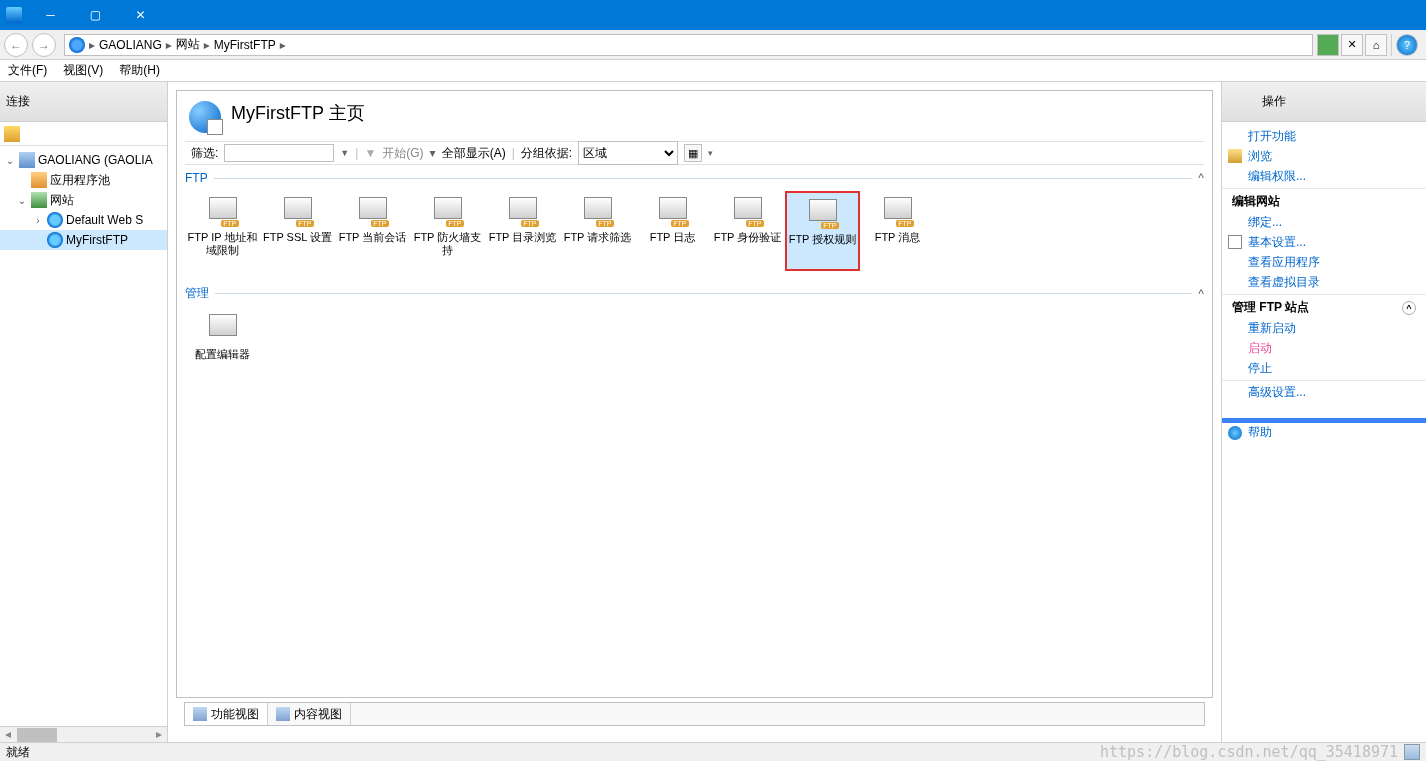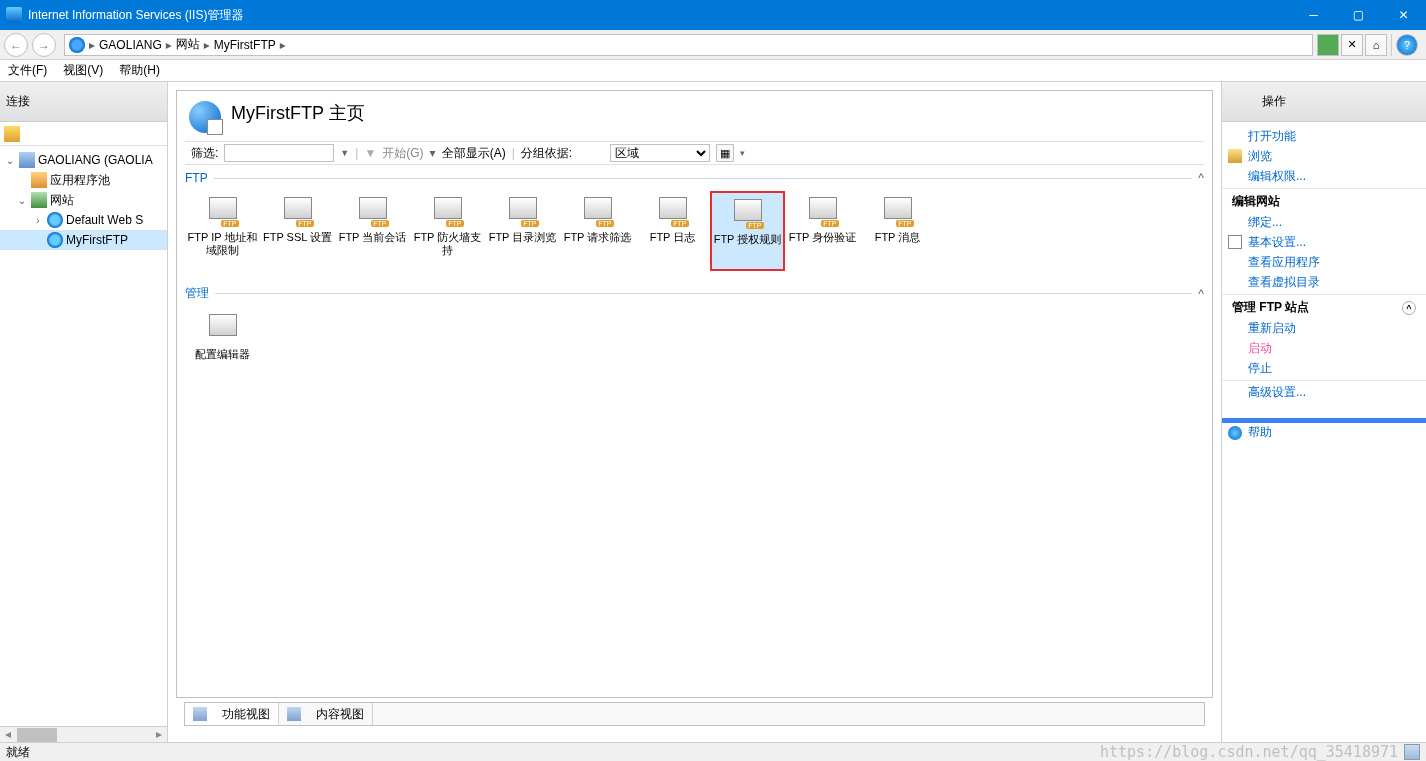--- a/index.html
+++ b/index.html
@@ -35,36 +35,36 @@
 .left-scroll .sb { flex:1; }
 .left-scroll .thumb { height:14px; width:40px; background:#c0c0c0; margin:1px; }
 .center { flex:1; display:flex; flex-direction:column; padding:8px; background:#fff; }
 .center-box { flex:1; border:1px solid #c0c0c0; display:flex; flex-direction:column; }
 .center-title { display:flex; align-items:flex-start; padding:10px 12px 8px; gap:10px; }
 .ct-icon { width:32px; height:32px; background:radial-gradient(circle at 30% 30%,#8cf,#06c); border-radius:50%; position:relative; }
 .ct-icon::after { content:""; position:absolute; right:-2px; bottom:-2px; width:14px; height:14px; background:#fff; border:1px solid #888; }
 .ct-text { font-size:18px; }
 .filter-bar { height:24px; border-top:1px solid #e0e0e0; border-bottom:1px solid #e0e0e0; display:flex; align-items:center; padding:0 6px; gap:6px; margin:0 8px; }
 .fb-input { width:110px; height:18px; border:1px solid #c0c0c0; }
-.fb-dd { width:100px; height:18px; border:1px solid #c0c0c0; background:#fff;margin-left:32px; }
+.fb-dd { width:100px; height:24px; border:1px solid #c0c0c0; background:#fff; }
 .fb-sep { color:#c0c0c0; }
 .fb-label { color:#888; }
 .group-row { margin:6px 8px 2px; display:flex; align-items:center; }
 .group-label { color:#0066cc; margin-right:6px; }
 .group-line { flex:1; height:1px; background:#c8d8e8; }
 .group-chev { color:#606060; padding-left:6px; }
 .icons-grid { display:flex; flex-wrap:wrap; padding:4px 8px 8px; gap:0; }
 .feat { width:75px; height:80px; display:flex; flex-direction:column; align-items:center; text-align:center; padding-top:4px; cursor:default; }
 .feat.sel { background:#cce8ff; border:2px solid #e03030; }
 .feat-icon { width:32px; height:32px; margin-bottom:4px; position:relative; }
 .fi-base { width:28px; height:22px; background:linear-gradient(#fff,#d0d0d0); border:1px solid #888; position:absolute; top:2px; left:2px; }
 .fi-tag { position:absolute; bottom:0; right:0; background:#e0a030; color:#fff; font-size:7px; padding:0 2px; border-radius:2px; }
 .feat-label { font-size:11px; line-height:13px; }
 .tabs-bar { height:24px; border:1px solid #c0c0c0; margin:4px 8px 8px; display:flex; align-items:center; background:#f8f8f8; }
-.tab { height:22px; display:flex; align-items:center; padding:0 8px; gap:15px; border-right:1px solid #d0d0d0; }
+.tab { height:22px; display:flex; align-items:center; padding:0 8px; gap:4px; border-right:1px solid #d0d0d0; }
 .tab.act { background:#fff; }
 .tab-icon { width:14px; height:14px; background:linear-gradient(#c0d8f0,#80a0d0); }
 .right-panel { width:205px; border-left:1px solid #d0d0d0; background:#fff; display:flex; flex-direction:column; }
 .right-panel .panel-header { background:linear-gradient(#f0f0f0,#e0e0e0); color:#000;padding-left:40px; }
 .actions { padding:4px 0; }
 .action-item { display:flex; align-items:center; height:20px; padding:0 10px 0 26px; position:relative; cursor:default; }
 .action-item.link { color:#0066cc; }
 .action-item.disabled { color:#ec4899; }
 .action-item .ai-icon { position:absolute; left:6px; width:14px; height:14px; }
 .action-section { padding:4px 10px 2px; font-weight:bold; border-top:1px solid #e8e8e8; margin-top:2px; }
@@ -72,21 +72,20 @@
 .chev-circle { width:14px; height:14px; border:1px solid #aaa; border-radius:50%; display:flex; align-items:center; justify-content:center; font-size:9px; background:#fff; }
 .statusbar { height:19px; background:#f0f0f0; border-top:1px solid #d0d0d0; display:flex; align-items:center; padding:0 6px; justify-content:space-between; }
 .watermark { color:#c0c0c0; font-family:monospace; font-size:15px; }
 .sr-btn { width:16px; height:16px; background:linear-gradient(#cde,#9bd); border:1px solid #89a; }
 </style>
 </head>
 <body>
 
 <div class="titlebar">
   <div class="tb-icon"></div>
-  <div class="tb-title">Internet Information Services (IIS)管理器</div>
   <div class="sys-btn">─</div>
   <div class="sys-btn">▢</div>
   <div class="sys-btn close">✕</div>
 </div>
 
 <div class="navbar">
   <div class="nav-arrow">←</div>
   <div class="nav-arrow">→</div>
   <div class="breadcrumb">
     <div class="bc-icon"></div>
@@ -224,33 +223,33 @@
             </div>
             <div class="feat-label">FTP 请求筛选</div>
           </div>
           <div class="feat">
             <div class="feat-icon">
               <div class="fi-base"></div>
               <div class="fi-tag">FTP</div>
             </div>
             <div class="feat-label">FTP 日志</div>
           </div>
+          <div class="feat">
+            <div class="feat-icon">
+              <div class="fi-base"></div>
+              <div class="fi-tag">FTP</div>
+            </div>
+            <div class="feat-label">FTP 身份验证</div>
+          </div>
           <div class="feat sel">
             <div class="feat-icon">
               <div class="fi-base"></div>
               <div class="fi-tag">FTP</div>
             </div>
             <div class="feat-label">FTP 授权规则</div>
-          </div>
-          <div class="feat">
-            <div class="feat-icon">
-              <div class="fi-base"></div>
-              <div class="fi-tag">FTP</div>
-            </div>
-            <div class="feat-label">FTP 身份验证</div>
           </div>
           <div class="feat">
             <div class="feat-icon">
               <div class="fi-base"></div>
               <div class="fi-tag">FTP</div>
             </div>
             <div class="feat-label">FTP 消息</div>
           </div>
         </div>
 

